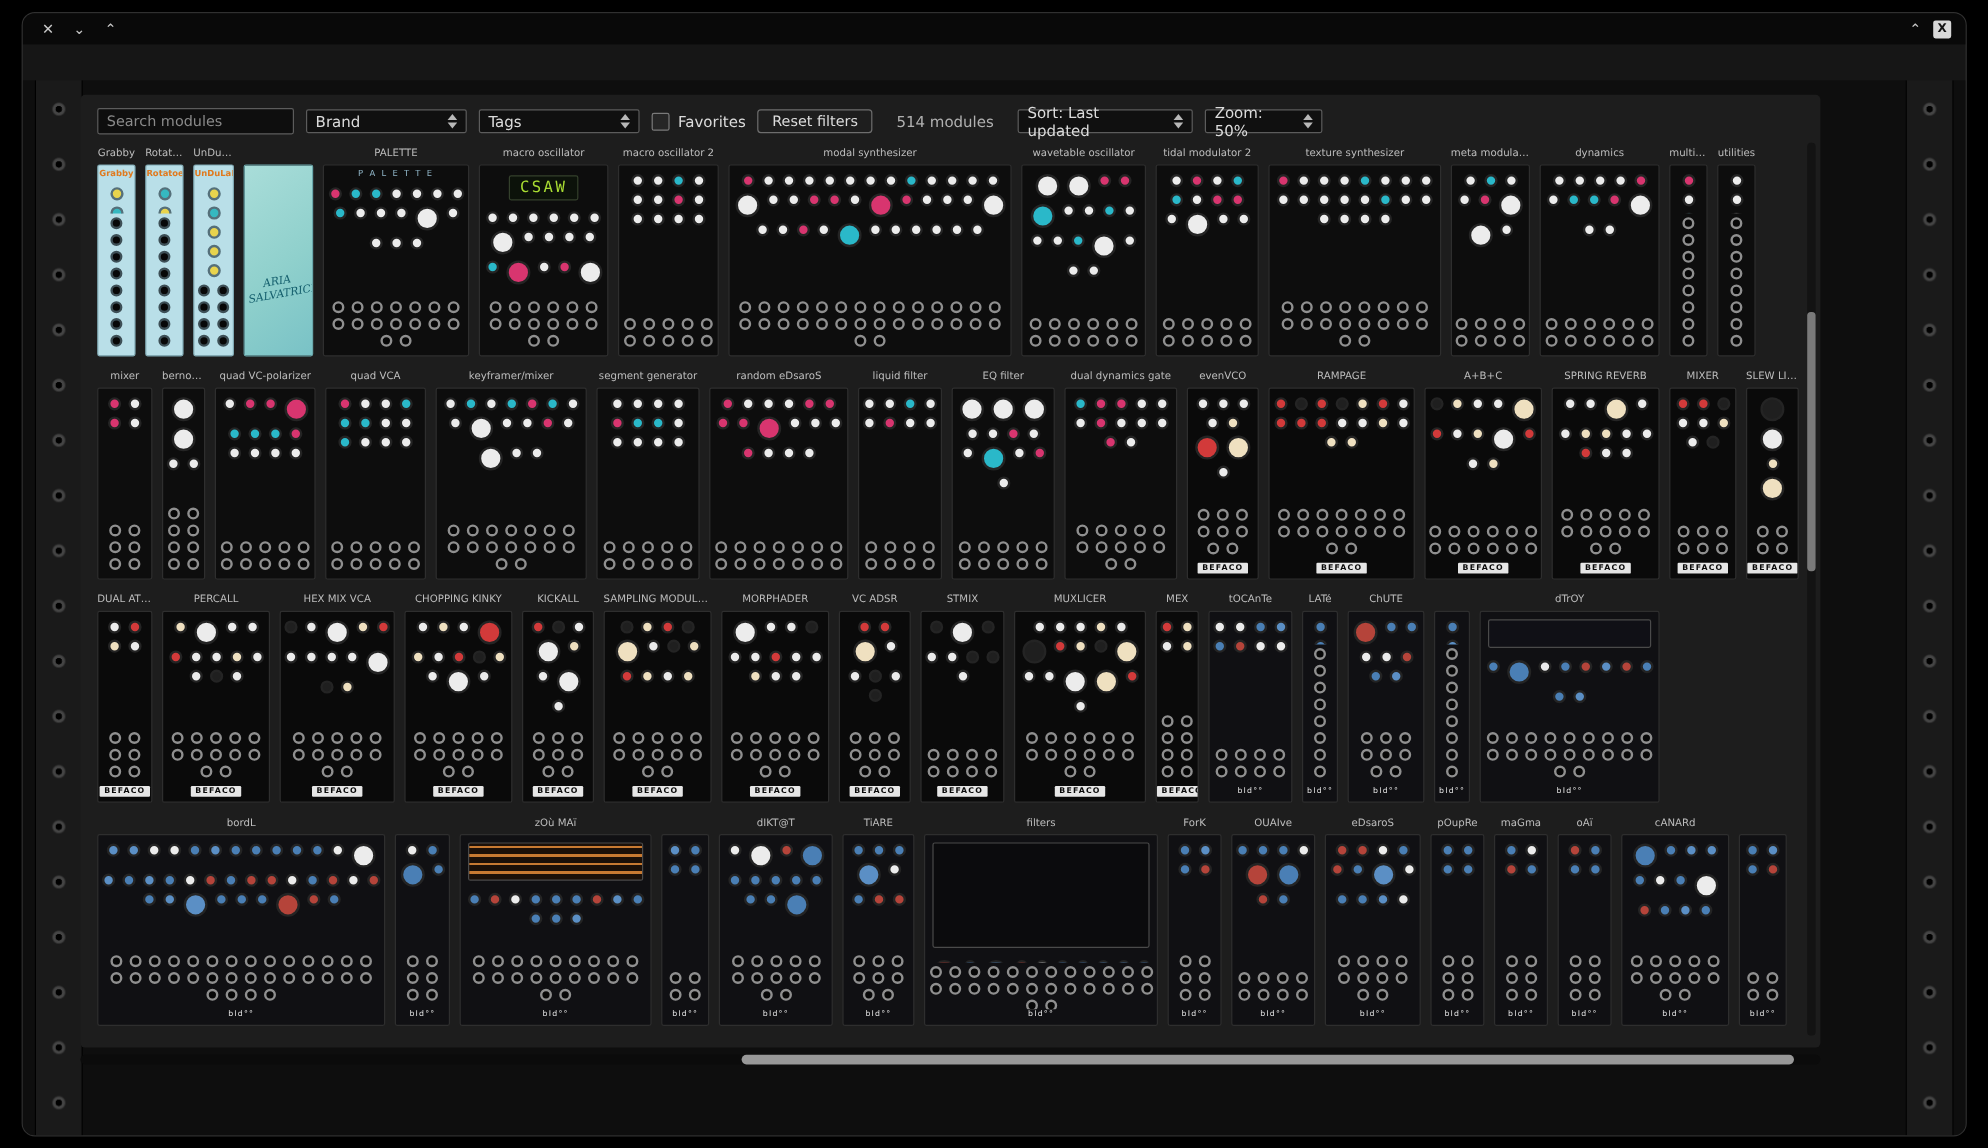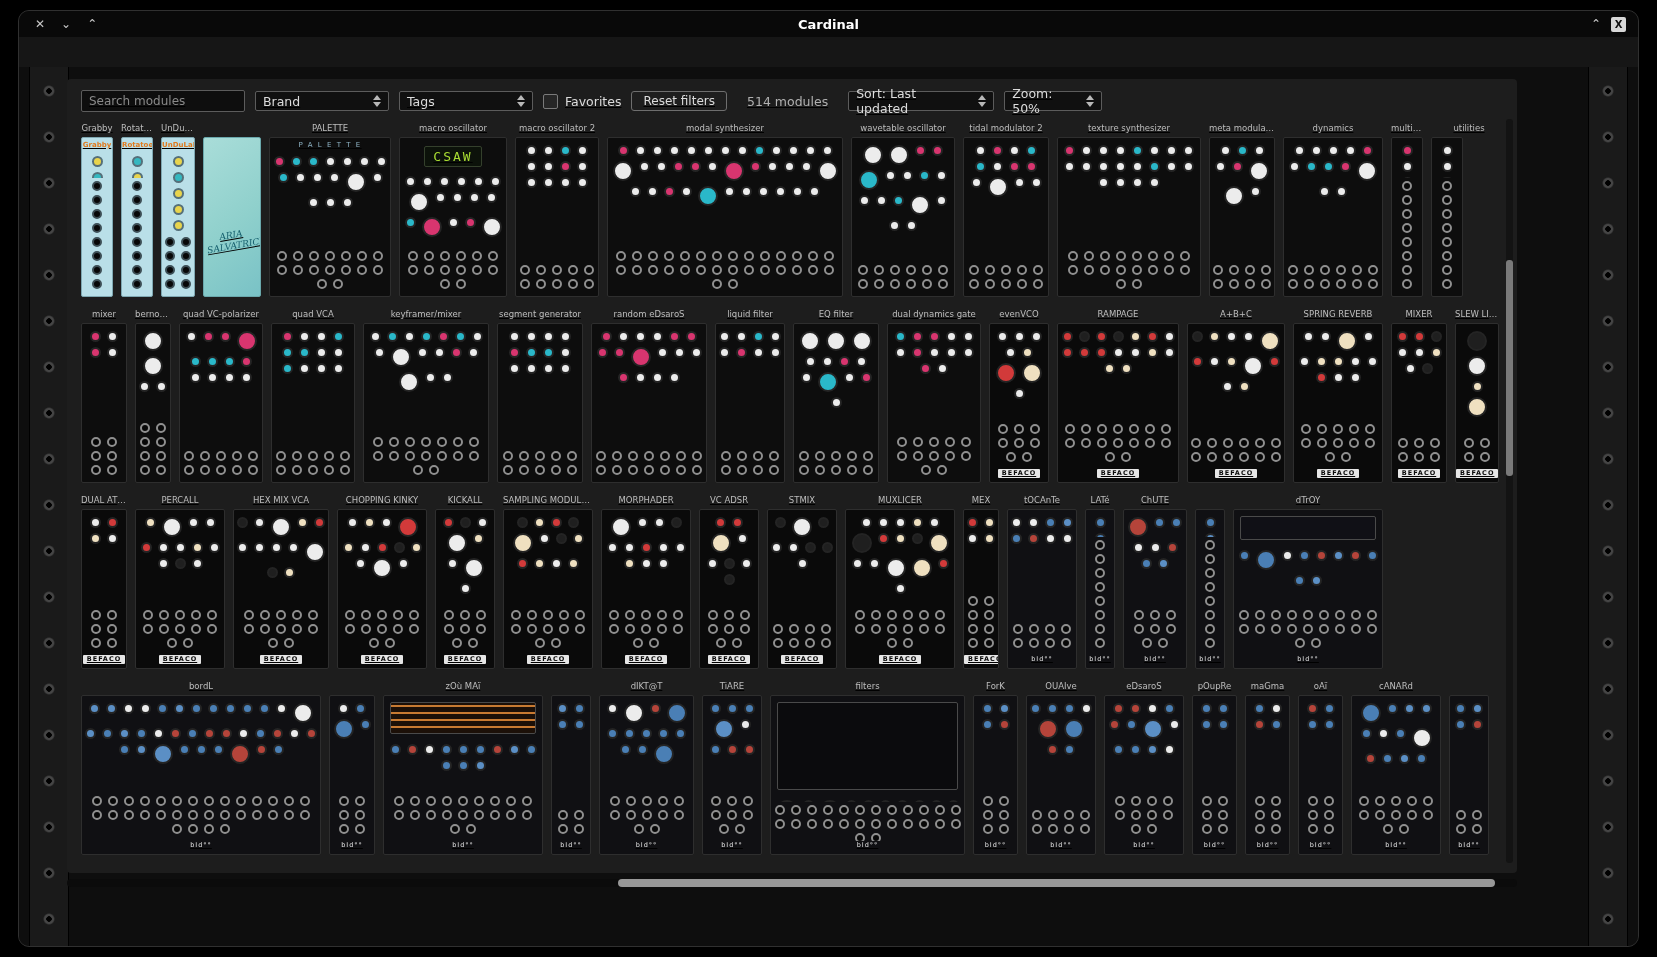--- a/index.html
+++ b/index.html
@@ -29,21 +29,21 @@
   .rail{
     position:absolute;top:0;bottom:0;width:38px;background-color:#1a1a1a;
     background-image:radial-gradient(circle at 19px 24px,#000 2.5px,#454545 3px 4.5px,#1a1a1a 6px);
     background-size:38px 46px;border-left:1px solid #000;border-right:1px solid #000;
   }
   .rail.left{left:10px;}
   .rail.right{right:10px;}
   
   .browser{
     position:absolute;left:48px;top:12px;width:1450px;height:794px;
-    background:#1d1d1d;border-radius:4px;padding:10px 14px 0;box-sizing:border-box;text-decoration:underline;
+    background:#1d1d1d;border-radius:4px;padding:10px 14px 0;box-sizing:border-box;
   }
   
   .toolbar{display:flex;align-items:center;gap:10px;height:24px;color:#dcdcdc;font-size:12.5px;}
   .search-input{
     width:148px;height:20px;background:#0e0e0e;border:1px solid #5c5c5c;border-radius:2px;
     color:#b8b8b8;padding:0 7px;font-size:12px;font-family:"DejaVu Sans",sans-serif;outline:none;
   }
   .search-input::placeholder{color:#8a8a8a;}
   .dropdown{
     display:flex;align-items:center;justify-content:space-between;
@@ -116,21 +116,20 @@
 <body>
 
 <div class="window">
 
   <div class="titlebar">
     <div class="tb-left">
       <span>✕</span>
       <span>⌄</span>
       <span>⌃</span>
     </div>
-    <div class="tb-title">Cardinal</div>
     <div class="tb-right">
       <span>⌃</span>
       <span class="x11-badge">X</span>
     </div>
   </div>
 
 
   <div class="rack">
     <div class="rail left"></div>
     <div class="rail right"></div>
@@ -618,21 +617,21 @@
                   <div class="jack"></div>
                   <div class="jack"></div>
                   <div class="jack"></div>
                   <div class="jack"></div>
                   <div class="jack"></div>
                   <div class="jack"></div>
                 </div>
               </div>
             </div>
             <div class="mod-card">
-              <div class="mod-name" style="width: 32px; margin-left: 22px;">utilities</div>
+              <div class="mod-name" style="width: 32px;">utilities</div>
               <div class="panel mutable" style="width: 32px;">
                 <div class="knobs">
                   <div class="knob" style="width: 11px; height: 11px; background: rgb(236, 236, 236);"></div>
                   <div class="knob" style="width: 11px; height: 11px; background: rgb(236, 236, 236);"></div>
                   <div class="knob" style="width: 20px; height: 20px; background: rgb(236, 236, 236);"></div>
                 </div>
                 <div class="jacks">
                   <div class="jack"></div>
                   <div class="jack"></div>
                   <div class="jack"></div>

